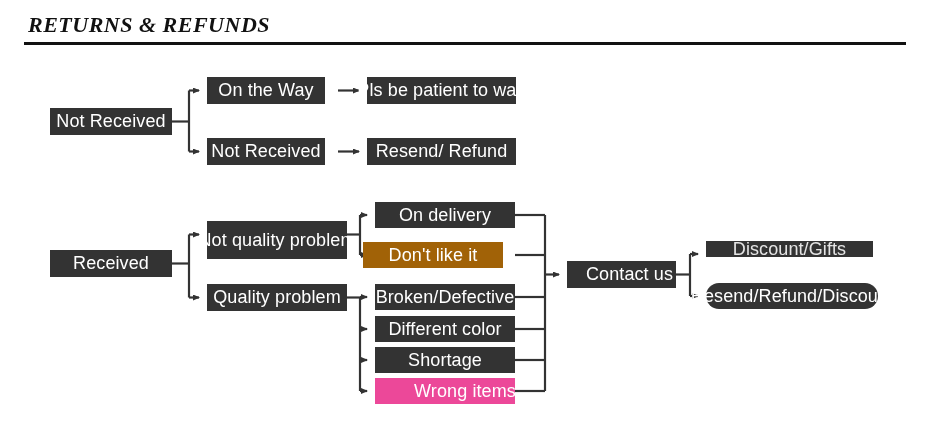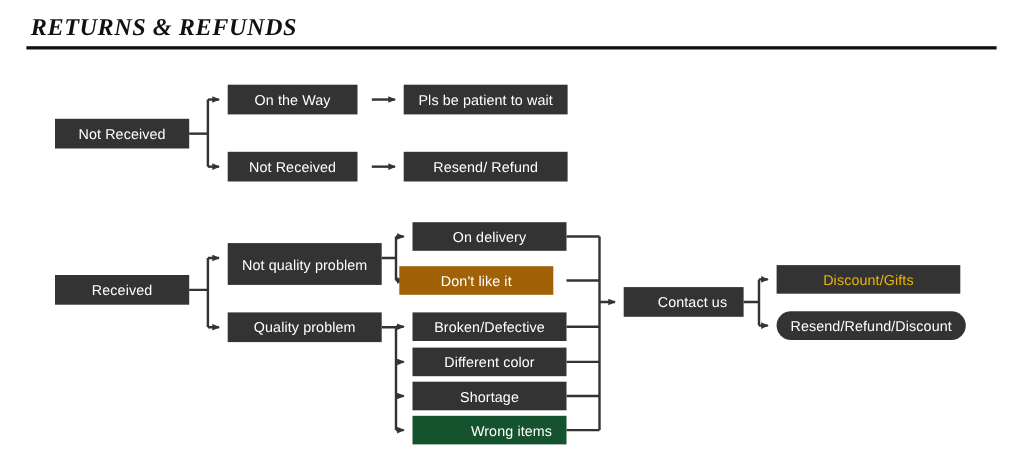--- a/index.html
+++ b/index.html
@@ -61,21 +61,21 @@
   }
 
   .node {
     position: absolute;
     box-sizing: border-box;
     background: #333333;
     color: #ffffff;
     display: flex;
     align-items: center;
     justify-content: center;
-    font-size: 13px;
+    font-size: 18px;
     font-family: "Liberation Sans", sans-serif;
     white-space: nowrap;
     letter-spacing: 0.1px;
     z-index: 2;
   }
 </style>
 </head>
 <body>
 
 <div id="page-root">
@@ -143,20 +143,20 @@
         <div class="node" style="left: 367px; top: 77px; width: 149px; height: 27px; background: rgb(51, 51, 51); color: rgb(255, 255, 255);">Pls be patient to wait</div>
         <div class="node" style="left: 367px; top: 138px; width: 149px; height: 27px; background: rgb(51, 51, 51); color: rgb(255, 255, 255);">Resend/ Refund</div>
         <div class="node" style="left: 50px; top: 250px; width: 122px; height: 27px; background: rgb(51, 51, 51); color: rgb(255, 255, 255);">Received</div>
         <div class="node" style="left: 207px; top: 221px; width: 140px; height: 38px; background: rgb(51, 51, 51); color: rgb(255, 255, 255);">Not quality problem</div>
         <div class="node" style="left: 207px; top: 284px; width: 140px; height: 27px; background: rgb(51, 51, 51); color: rgb(255, 255, 255);">Quality problem</div>
         <div class="node" style="left: 375px; top: 202px; width: 140px; height: 26px; background: rgb(51, 51, 51); color: rgb(255, 255, 255);">On delivery</div>
         <div class="node" style="left: 363px; top: 242px; width: 140px; height: 26px; background: #a16207; color: rgb(255, 255, 255);">Don't like it</div>
         <div class="node" style="left: 375px; top: 284px; width: 140px; height: 26px; background: rgb(51, 51, 51); color: rgb(255, 255, 255);">Broken/Defective</div>
         <div class="node" style="left: 375px; top: 316px; width: 140px; height: 26px; background: rgb(51, 51, 51); color: rgb(255, 255, 255);">Different color</div>
         <div class="node" style="left: 375px; top: 347px; width: 140px; height: 26px; background: rgb(51, 51, 51); color: rgb(255, 255, 255);">Shortage</div>
-        <div class="node" style="left: 375px; top: 378px; width: 140px; height: 26px; background: #14532d; color: rgb(255, 255, 255); padding-left: 40px;">Wrong items</div>
+        <div class="node" style="left: 375px; top: 378px; width: 140px; height: 26px; background: #ec4899; color: rgb(255, 255, 255); padding-left: 40px;">Wrong items</div>
         <div class="node" style="left: 567px; top: 261px; width: 109px; height: 27px; background: rgb(51, 51, 51); color: rgb(255, 255, 255); padding-left: 16px;">Contact us</div>
-        <div class="node" style="left: 706px; top: 241px; width: 167px; height: 26px; background: rgb(51, 51, 51); color: #eab308;">Discount/Gifts</div>
+        <div class="node" style="left: 706px; top: 241px; width: 167px; height: 16px; background: rgb(51, 51, 51); color: #e5e5e5;">Discount/Gifts</div>
         <div class="node" style="left: 706px; top: 283px; width: 172px; height: 26px; background: rgb(51, 51, 51); color: rgb(255, 255, 255); border-radius: 13px;">Resend/Refund/Discount</div>
       </div>
 
   </div>
 </div>
 
 </body></html>

